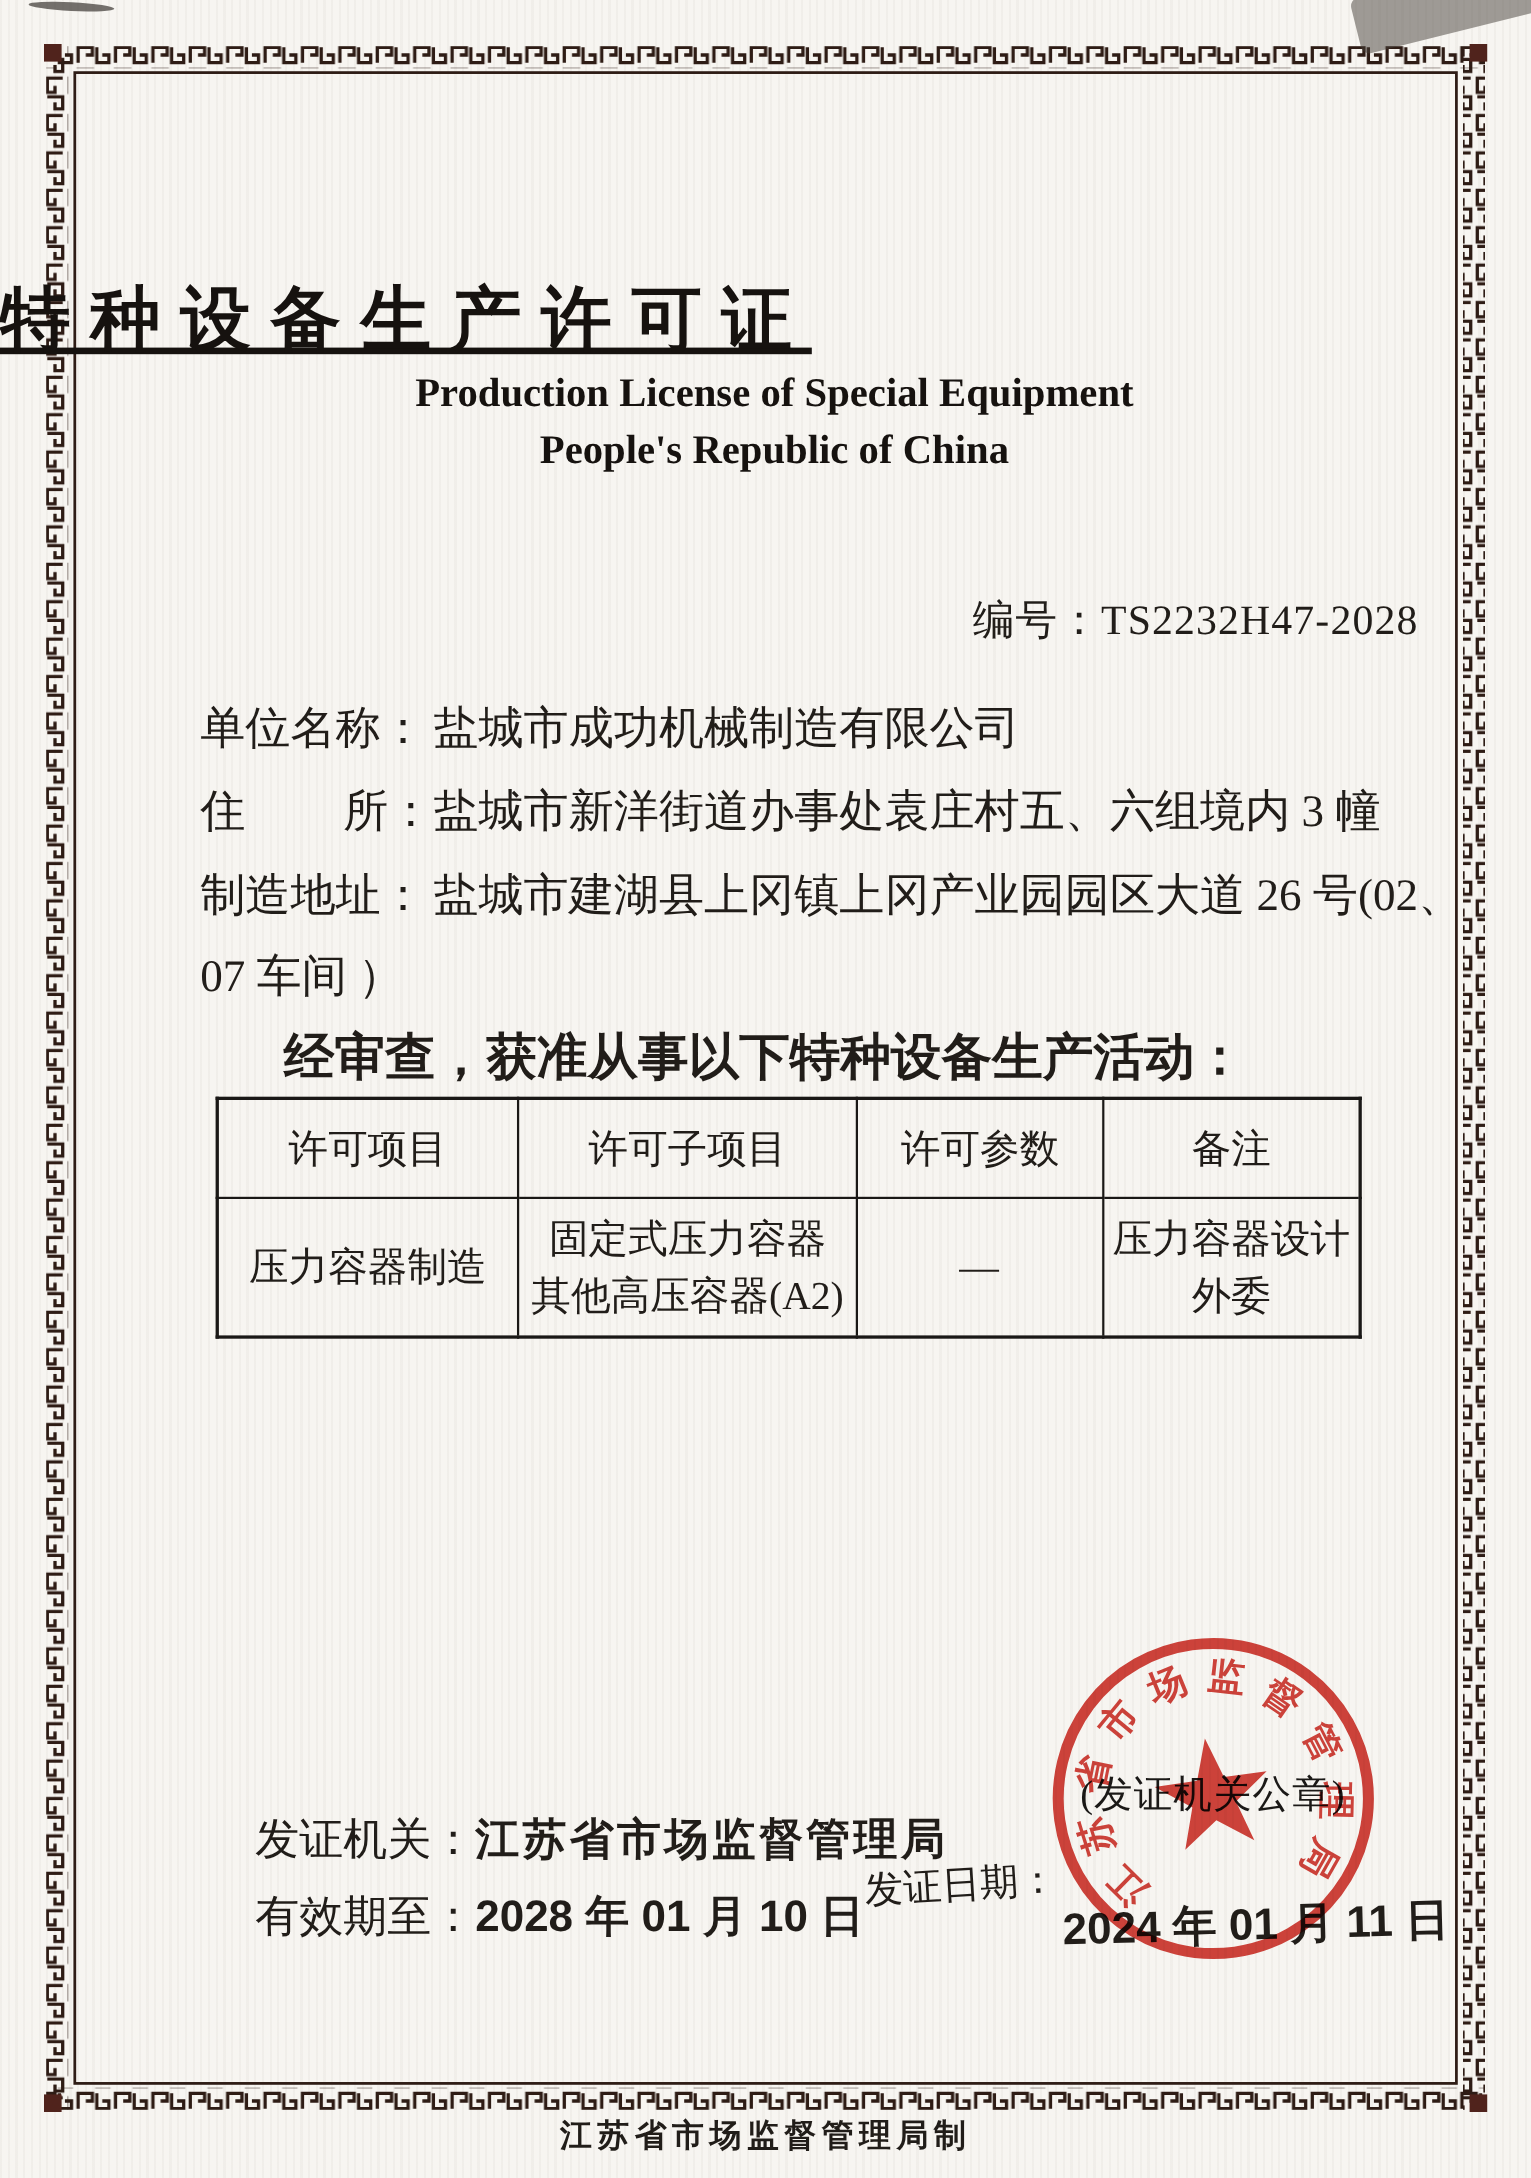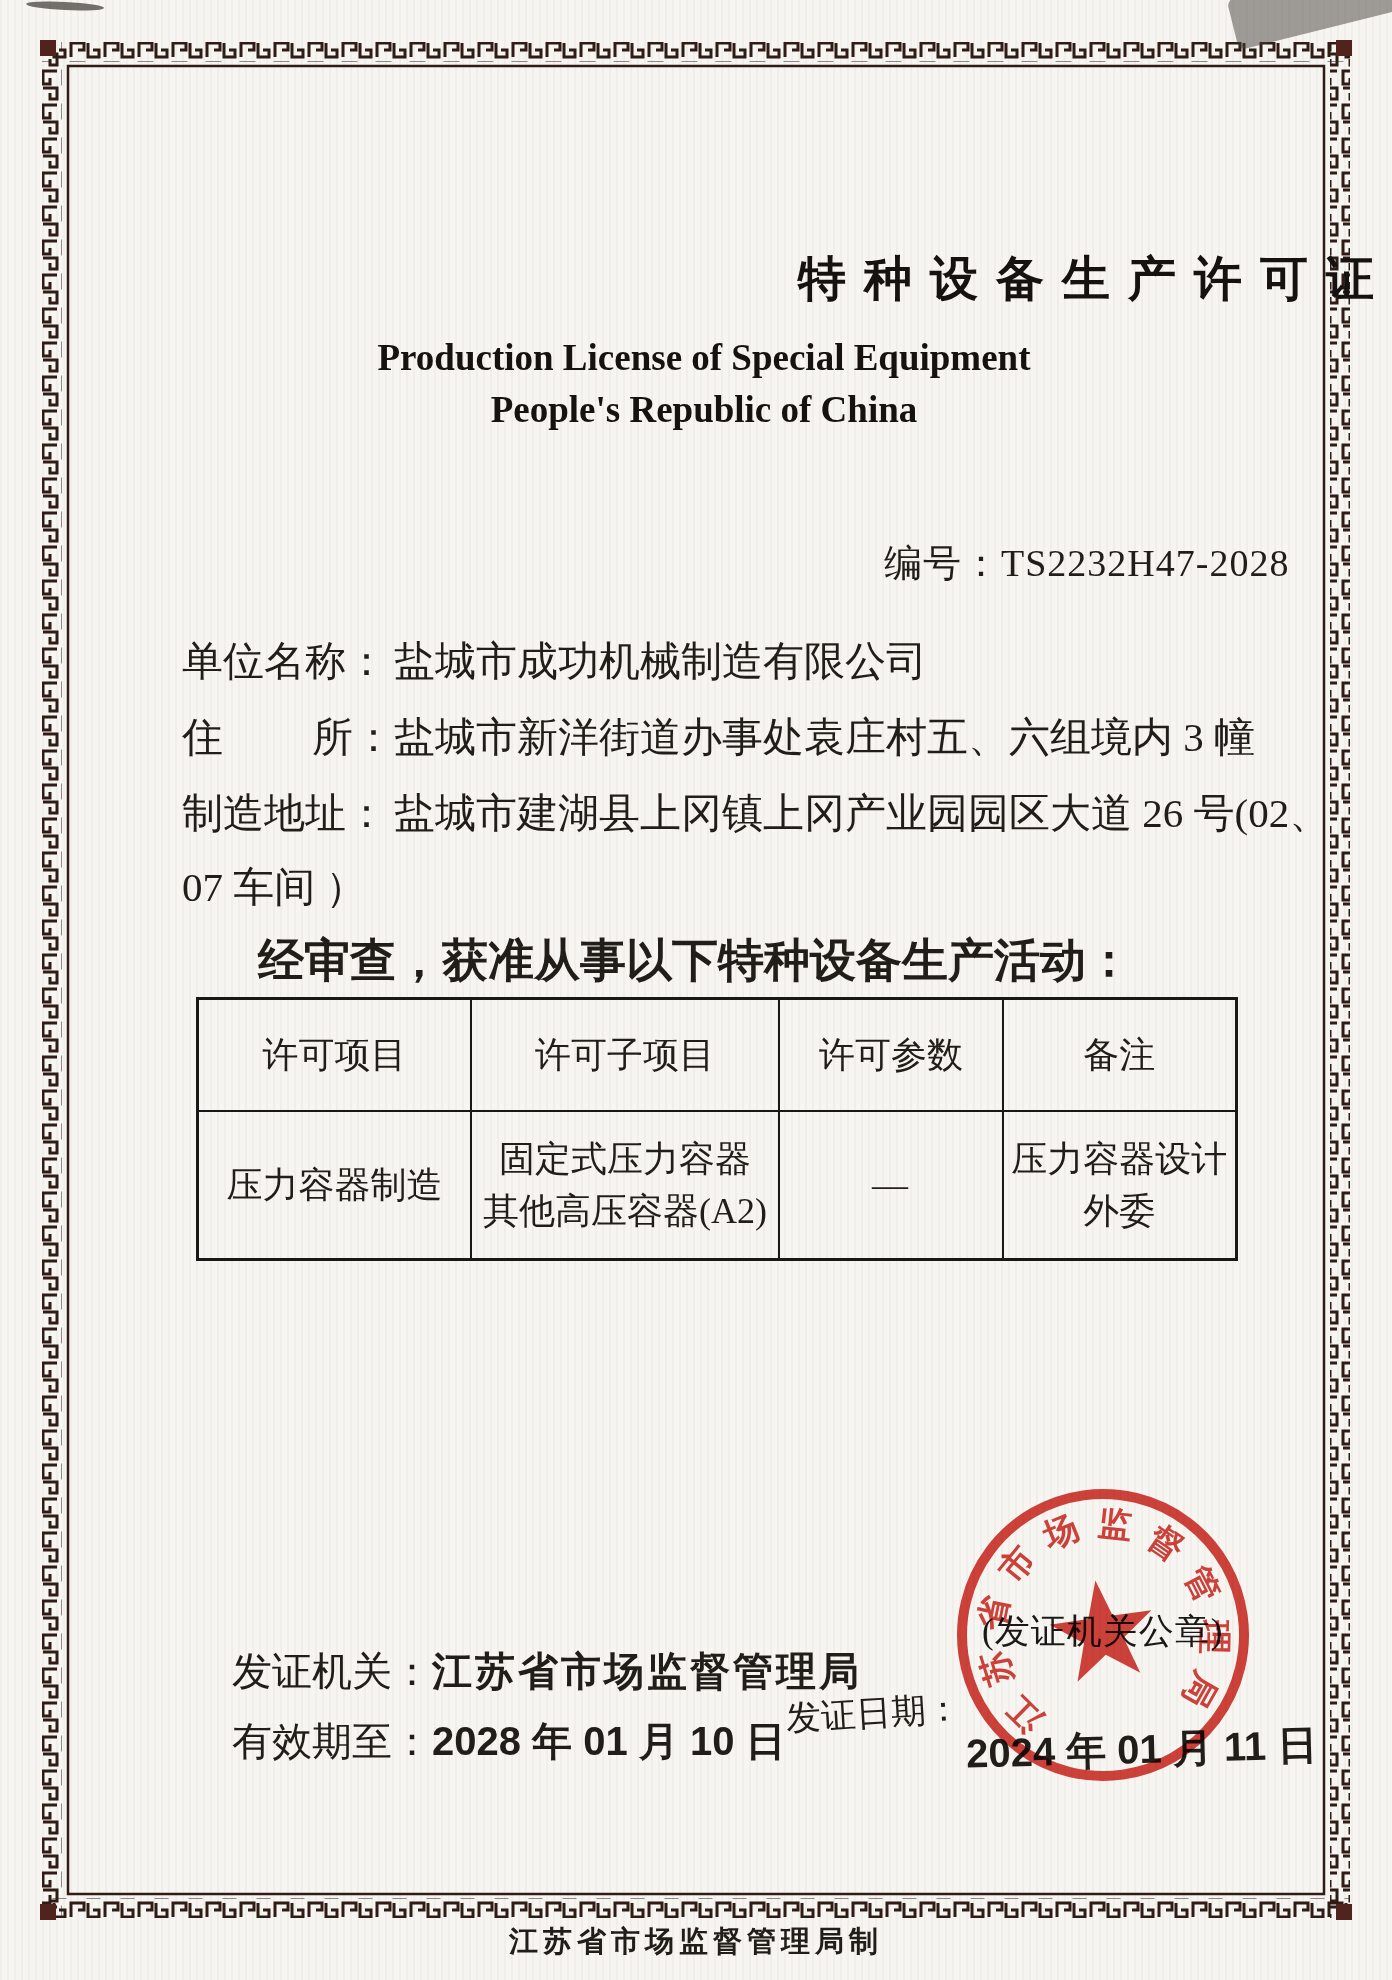--- a/index.html
+++ b/index.html
@@ -28,40 +28,40 @@
 
   
   .artifact-tl{left:26px;top:2px;width:78px;height:8px;background:#3a3632;opacity:.7;
     border-radius:50%;transform:rotate(3deg);z-index:4;}
   .artifact-tr{right:-28px;top:-24px;width:190px;height:52px;background:#46403a;opacity:.5;
     border-radius:8px;transform:rotate(-14deg);z-index:4;}
 
   
   .title-cn1{left:0;right:0;top:170px;text-align:center;font-size:57px;font-weight:bold;
     letter-spacing:26px;color:#16120f;}
-  .title-cn2{left:0;right:0;top:247px;text-align:right;font-size:48px;font-weight:bold;
-    letter-spacing:18px;color:#16120f;}
+  .title-cn2{left:0;right:0;top:247px;text-align:left;font-size:64px;font-weight:bold;
+    letter-spacing:18px;color:#16120f;text-decoration:underline;}
   .title-en{left:16px;right:0;text-align:center;font-size:37px;font-weight:bold;color:#16120f;}
   .title-en1{top:336px;}
   .title-en2{top:388px;}
 
   .license-no{left:884px;top:538px;font-size:38px;letter-spacing:1px;}
 
   .field-line{left:182px;font-size:41px;white-space:nowrap;}
   .field-label{display:inline-block;width:212px;}
   .label-split{display:inline-flex;justify-content:space-between;}
   .label-split i{font-style:normal;}
   .note-line{left:258px;top:930px;font-size:46px;font-weight:600;}
 
   .table-wrap{left:196px;top:997px;width:1042px;}
   table.lic-table{border-collapse:collapse;width:100%;table-layout:fixed;
     border:3px solid #1a1816;}
   table.lic-table th, table.lic-table td{
     border:2.5px solid #1a1816;text-align:center;vertical-align:middle;
-    font-weight:500;font-size:36px;padding:12px 6px;white-space:pre-line;line-height:1.45;}
+    font-weight:500;font-size:36px;padding:1px 6px;white-space:pre-line;line-height:1.45;}
   table.lic-table th{height:86px;}
   table.lic-table td{height:122px;}
   td.dash-cell{font-size:42px;letter-spacing:2px;}
 
   .issuer-line{left:232px;top:1608px;font-size:40px;white-space:nowrap;margin-top:36px;}
   .issuer-value{font-weight:700;letter-spacing:3px;}
   .valid-line{left:232px;top:1714px;font-size:40px;white-space:nowrap;}
   .date-num{font-family:"Liberation Sans","DejaVu Sans",sans-serif;font-weight:600;}
   .issue-label{left:786px;top:1690px;font-size:35px;transform:rotate(-3.5deg);white-space:nowrap;}
   .issue-date{left:966px;top:1722px;font-size:40px;transform:rotate(-1.5deg);white-space:nowrap;z-index:1;}

